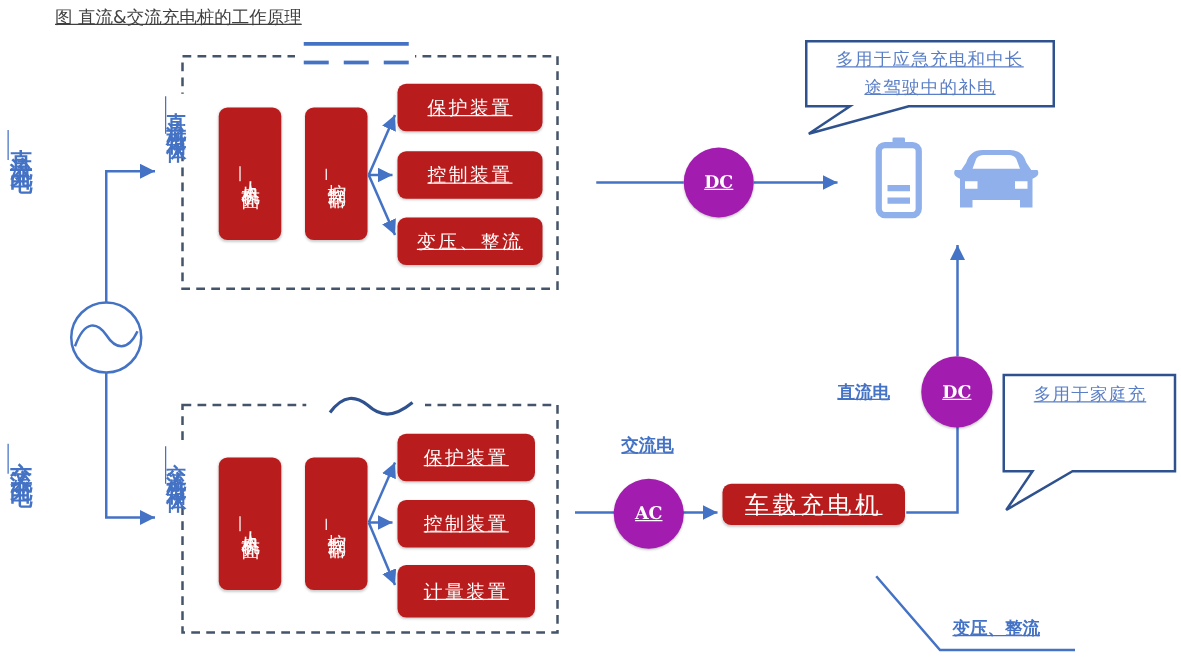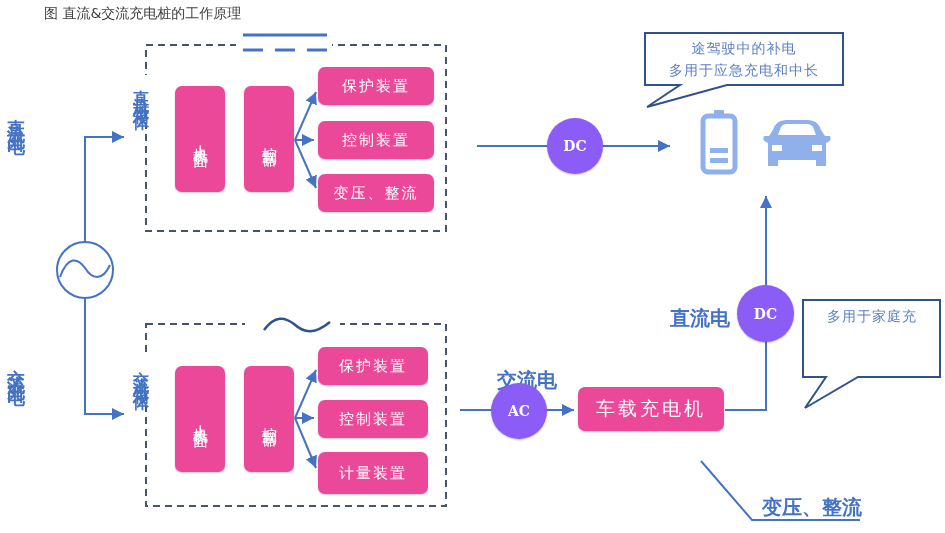--- a/index.html
+++ b/index.html
@@ -1,25 +1,25 @@
 <!DOCTYPE html>
 <html><head>
 <meta charset="utf-8">
 <style>
   html, body { margin:0; padding:0; background:#ffffff; }
   body { width:945px; height:533px; position:relative; overflow:hidden;
          font-family: "DejaVu Serif", serif; }
-  .abs { position:absolute; }
+  .abs { position:absolute;text-decoration:underline; }
   .title { left:44px; top:5px; font-family:"DejaVu Sans", sans-serif; font-size:14px; color:#404040; }
   .vlabel { writing-mode: vertical-rl; text-orientation: upright; color:#4472c4; font-weight:bold; letter-spacing:6px; }
-  .blue-box { background:#ec4899; border-radius:7px; color:#ffffff; display:flex; align-items:center; justify-content:center; box-shadow:0 1px 2px rgba(0,0,0,0.2); }
+  .blue-box { background:#b91c1c; border-radius:7px; color:#ffffff; display:flex; align-items:center; justify-content:center; box-shadow:0 1px 2px rgba(0,0,0,0.2); }
   .vbox { writing-mode: vertical-rl; text-orientation: upright; font-size:15px; letter-spacing:3px; }
   .hbox { font-size:15px; letter-spacing:2px; }
-  .circle { border-radius:50%; background:#8b5cf6; color:#fff; display:flex; align-items:center; justify-content:center; font-weight:bold; font-size:14px; box-shadow:0 1px 2px rgba(0,0,0,0.25); }
-  .side-text { color:#4472c4; font-weight:bold; font-size:20px; }
+  .circle { border-radius:50%; background:#a21caf; color:#fff; display:flex; align-items:center; justify-content:center; font-weight:bold; font-size:14px; box-shadow:0 1px 2px rgba(0,0,0,0.25); }
+  .side-text { color:#4472c4; font-weight:bold; font-size:14px; }
   .callout-text { color:#5b7fc6; font-size:14px; text-align:center; line-height:22px; letter-spacing:1px; }
   svg.lines { position:absolute; left:0; top:0; }
 </style>
 </head>
 <body>
 
 <svg class="lines" width="945" height="533">
   <defs>
     <marker id="arr" markerWidth="8" markerHeight="8" refX="6" refY="3" orient="auto">
       <path d="M0,0 L6,3 L0,6 z" fill="#4472c4"></path>
@@ -101,26 +101,26 @@
 
 <div class="abs circle" style="left:547px; top:118px; width:56px; height:56px;">DC</div>
 
 <div class="abs vlabel" style="left:130px; top:355px; font-size:16px; background:#fff; padding:2px 0;">交流桩箱体</div>
 <div class="abs blue-box vbox" style="left:175px; top:366px; width:50px; height:106px;">人机界面</div>
 <div class="abs blue-box vbox" style="left:244px; top:366px; width:50px; height:106px;">控制器</div>
 <div class="abs blue-box hbox" style="left:318px; top:347px; width:110px; height:38px;">保护装置</div>
 <div class="abs blue-box hbox" style="left:318px; top:400px; width:110px; height:38px;">控制装置</div>
 <div class="abs blue-box hbox" style="left:318px; top:452px; width:110px; height:42px;">计量装置</div>
 
-<div class="abs side-text" style="left:497px; top:348px;margin-top:19px;">交流电</div>
+<div class="abs side-text" style="left:497px; top:348px;">交流电</div>
 <div class="abs circle" style="left:491px; top:383px; width:56px; height:56px;">AC</div>
-<div class="abs blue-box" style="left:578px; top:387px; width:146px; height:44px; font-size:19px; letter-spacing:3px;">车载充电机</div>
+<div class="abs blue-box" style="left:578px; top:387px; width:146px; height:33px; font-size:19px; letter-spacing:3px;">车载充电机</div>
 <div class="abs side-text" style="left:670px; top:305px;">直流电</div>
 <div class="abs circle" style="left:737px; top:285px; width:57px; height:57px;">DC</div>
 <div class="abs side-text" style="left:762px; top:494px;">变压、整流</div>
 
 <div class="abs callout-text" style="left:648px; top:37px; width:192px;">
+  <div>多用于应急充电和中长</div>
   <div>途驾驶中的补电</div>
-  <div>多用于应急充电和中长</div>
 </div>
 <div class="abs callout-text" style="left:806px; top:305px; width:132px;">
   <div>多用于家庭充</div>
 </div>
 
 </body></html>

